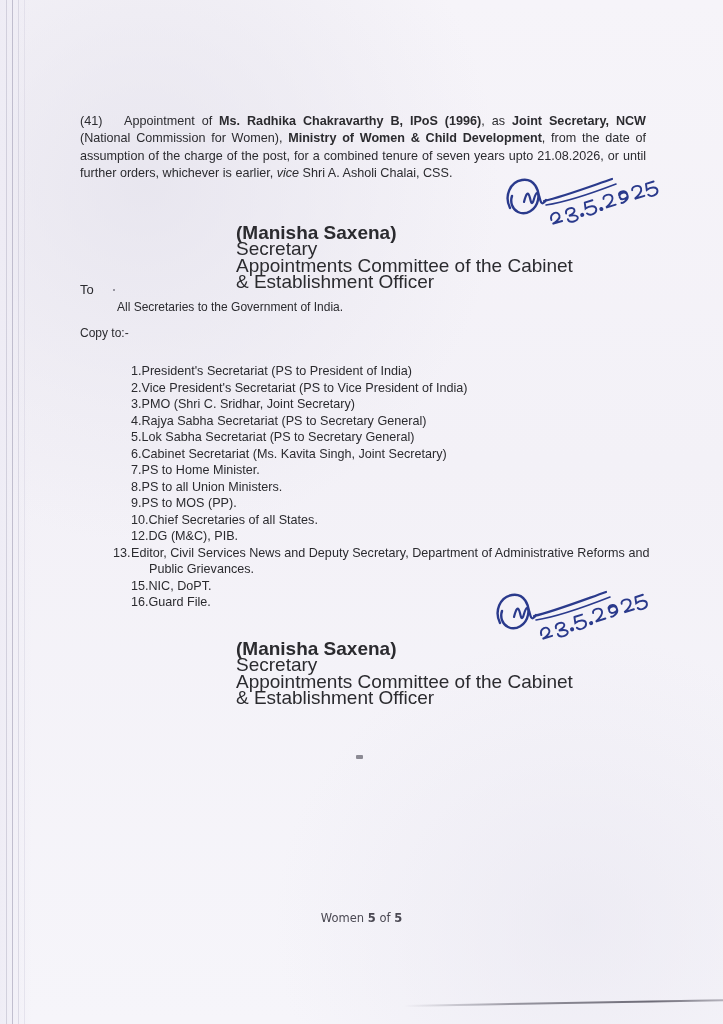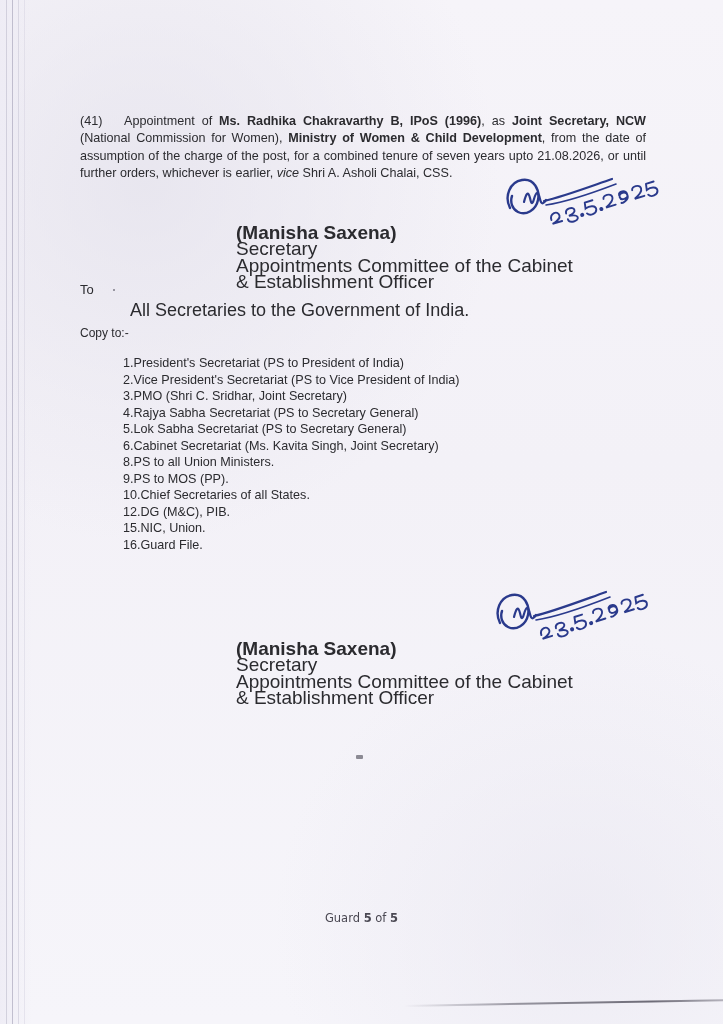--- a/index.html
+++ b/index.html
@@ -94,28 +94,28 @@
   .sig2 { left: 236px; top: 641px; }
 
   .sig-ink {
     position: absolute;
     pointer-events: none;
   }
   .sig-ink svg { display: block; }
 
   .to-label   { position: absolute; left: 80px;  top: 282px; font-size: 13px; }
   .to-dot     { position: absolute; left: 113px; top: 289px; width: 2px; height: 2px; background: #7c7a86; border-radius: 50%; }
-  .to-line    { position: absolute; left: 130px; top: 300px; font-size: 18px; }
+  .to-line    { position: absolute; left: 117px; top: 300px; font-size: 12px; }
   .copy-label { position: absolute; left: 80px;  top: 326px; font-size: 12px; }
 
   ol.copylist {
     position: absolute;
     left: 123px;
     top: 355px;
-    margin: 0;
+    margin: 8px;
     padding: 0;
     list-style: none;
     font-size: 12.6px;
     line-height: 16.5px;
     width: 560px;
   }
   ol.copylist li { white-space: normal; }
   ol.copylist li .num { display: inline-block; min-width: 0; }
   ol.copylist li.wrap { padding-left: 18px; text-indent: -18px; width: 505px; }
 
@@ -182,25 +182,27 @@
     <div class="to-line">All Secretaries to the Government of India.</div>
 
     <div class="copy-label">Copy to:-</div>
     <ol class="copylist" id="copy-list">
         <li><span class="num">1. </span><span>President's Secretariat (PS to President of India)</span></li>
         <li><span class="num">2. </span><span>Vice President's Secretariat (PS to Vice President of India)</span></li>
         <li><span class="num">3. </span><span>PMO (Shri C. Sridhar, Joint Secretary)</span></li>
         <li><span class="num">4. </span><span>Rajya Sabha Secretariat (PS to Secretary General)</span></li>
         <li><span class="num">5. </span><span>Lok Sabha Secretariat (PS to Secretary General)</span></li>
         <li><span class="num">6. </span><span>Cabinet Secretariat (Ms. Kavita Singh, Joint Secretary)</span></li>
+        <li><span class="num">7. </span><span>PS to Home Minister.</span></li>
         <li><span class="num">8. </span><span>PS to all Union Ministers.</span></li>
         <li><span class="num">9. </span><span>PS to MOS (PP).</span></li>
         <li><span class="num">10. </span><span>Chief Secretaries of all States.</span></li>
         <li><span class="num">12. </span><span>DG (M&amp;C), PIB.</span></li>
-        <li><span class="num">15. </span><span>NIC, Union.</span></li>
+        <li class="wrap"><span class="num">13. </span><span>Editor, Civil Services News and Deputy Secretary, Department of Administrative Reforms and Public Grievances.</span></li>
+        <li><span class="num">15. </span><span>NIC, DoPT.</span></li>
         <li><span class="num">16. </span><span>Guard File.</span></li>
       </ol>
 
     <div class="sig-ink" style="left:488px; top:585px;">
       <svg width="175" height="58" viewBox="0 0 175 58" fill="none">
         <path d="M12 38 C6 26, 12 12, 24 10 C36 8, 42 20, 40 30 C38 40, 28 46, 20 42 C14 39, 12 32, 14 26" stroke="#2a3a8c" stroke-width="2.4" stroke-linecap="round"></path>
         <path d="M26 32 C28 24, 30 20, 32 28 C33 33, 34 36, 36 29 C38 22, 40 20, 42 29 C43 34, 45 35, 48 30" stroke="#2a3a8c" stroke-width="2.2" stroke-linecap="round"></path>
         <path d="M46 31 C64 27, 90 17, 118 7" stroke="#2a3a8c" stroke-width="2.2" stroke-linecap="round"></path>
         <path d="M48 35 C68 32, 94 23, 122 12" stroke="#2a3a8c" stroke-width="1.6" stroke-linecap="round"></path>
         <g transform="translate(54,52) rotate(-18)" fill="none" stroke="#2a3a8c" stroke-width="1.9" stroke-linecap="round">
@@ -220,19 +222,19 @@
     <div class="sigblock sig2">
       <div class="nm">(Manisha Saxena)</div>
       <div>Secretary</div>
       <div>Appointments Committee of the Cabinet</div>
       <div>&amp; Establishment Officer</div>
     </div>
 
     <div class="speck"></div>
 
     <div class="footer">
-      <span>Guard </span><b>5</b><span> of </span><b>5</b>
+      <span>Women </span><b>5</b><span> of </span><b>5</b>
     </div>
 
   </div>
 
   <div class="bottom-edge"></div>
 </div>
 
 </body></html>

